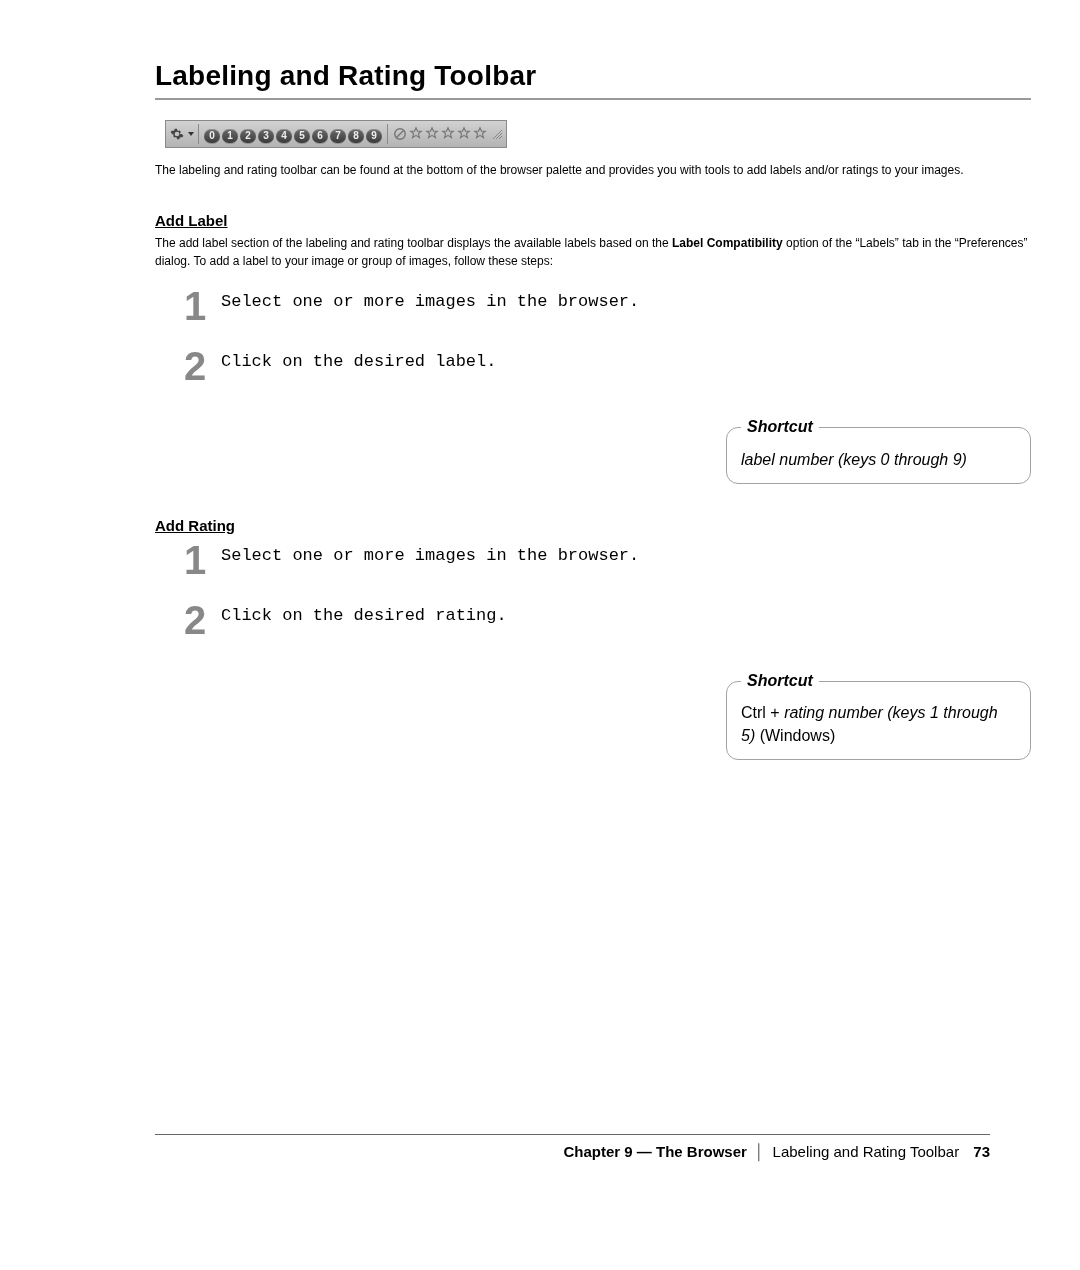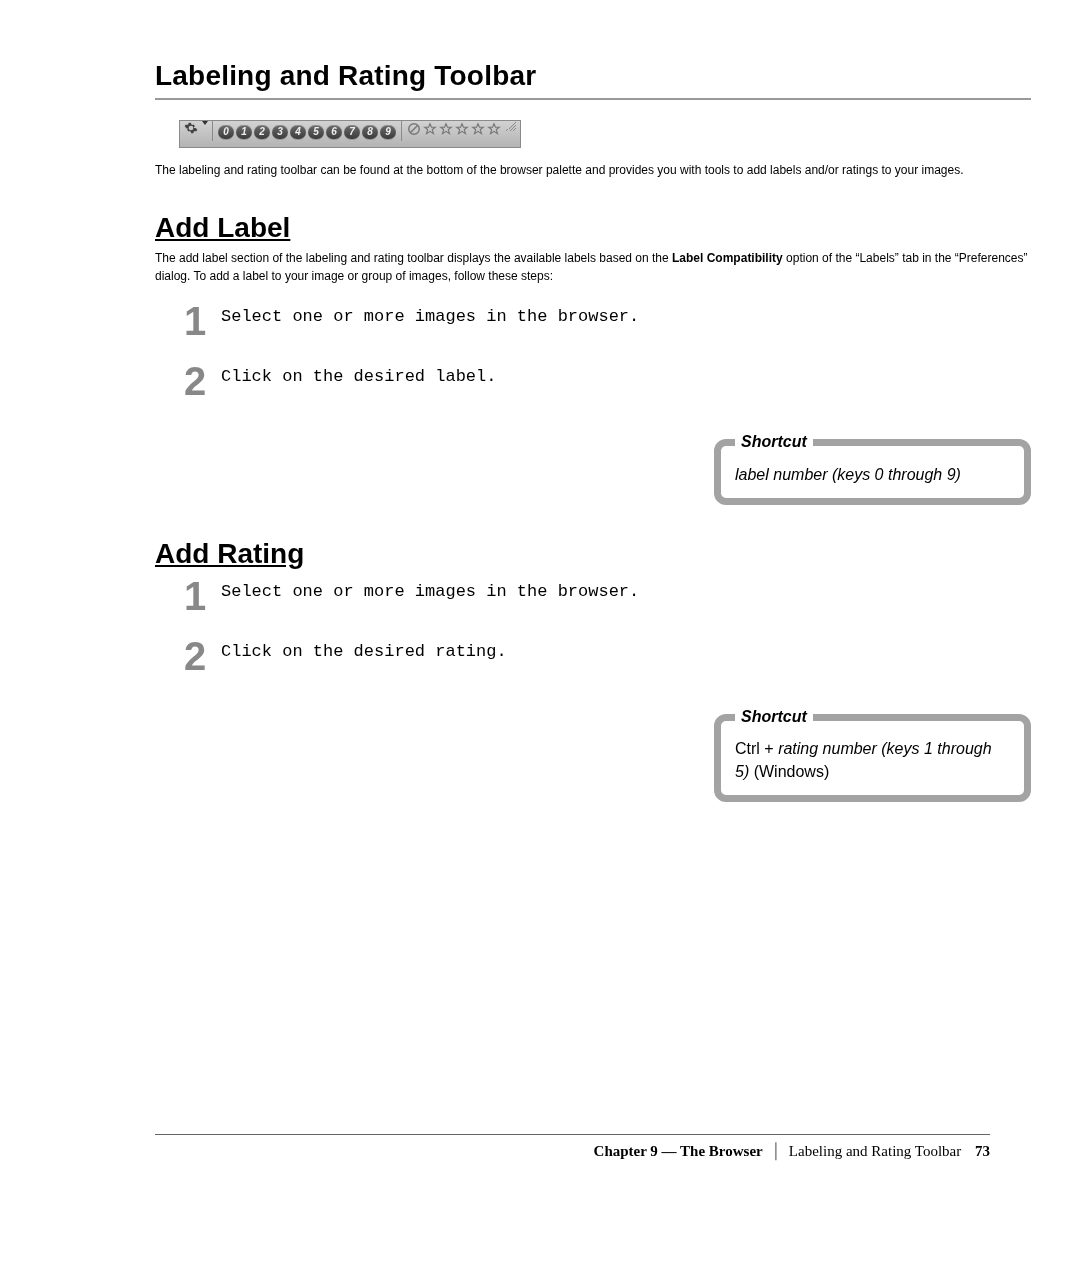--- a/index.html
+++ b/index.html
@@ -27,27 +27,26 @@
   }
   .title-rule {
     height: 2px;
     background: #999;
     margin: 0 0 14px 0;
   }
 
   
   .toolbar {
     display: inline-flex;
-    align-items: flex-start;
+    align-items: center;
     background: linear-gradient(#d2d2d2, #b3b3b3);
     border: 1px solid #8a8a8a;
     height: 26px;
     padding: 0 4px;
-    margin: 6px 0 14px 24px;
-    font-style: italic;
+    margin: 6px 0 14px 10px;
   }
   .toolbar .sep {
     width: 1px;
     height: 20px;
     background: #8a8a8a;
     margin: 0 4px;
   }
   .gear {
     width: 14px; height: 14px;
     position: relative;
@@ -93,21 +92,21 @@
                       transparent 80%, #888 80%, #888 85%, transparent 85%);
   }
 
   p.body {
     font-size: 12px;
     line-height: 1.45;
     margin: 0 0 16px 0;
   }
 
   h2.sub {
-    font-size: 28px;
+    font-size: 15px;
     font-weight: 700;
     text-decoration: underline;
     margin: 33px 0 6px 0;
   }
 
   .step {
     display: flex;
     align-items: flex-start;
     margin: 4px 0 20px 24px;
   }
@@ -125,42 +124,41 @@
     padding-top: 6px;
     font-family: Liberation Mono, monospace;
   }
 
   .shortcut-wrap {
     display: flex;
     justify-content: flex-end;
     margin: 30px 0 10px 0;
   }
   fieldset.shortcut {
-    border: 7px solid #a3a3a3;
+    border: 1px solid #a3a3a3;
     border-radius: 12px;
     padding: 10px 14px 12px 14px;
     margin: 0;
     width: 275px;
     font-size: 16px;
     line-height: 1.4;
   }
   fieldset.shortcut legend {
     font-weight: 700;
     font-style: italic;
     padding: 0 6px;
     font-size: 16px;
   }
   fieldset.shortcut .ital { font-style: italic; }
 
   .footer {
     position: absolute;
     left: 155px;
     right: 90px;
     bottom: 110px;
-    font-family: Liberation Serif, serif;
   }
   .footer-rule {
     height: 1px;
     background: #666;
     margin-bottom: 8px;
   }
   .footer-text {
     text-align: right;
     font-size: 15px;
   }

